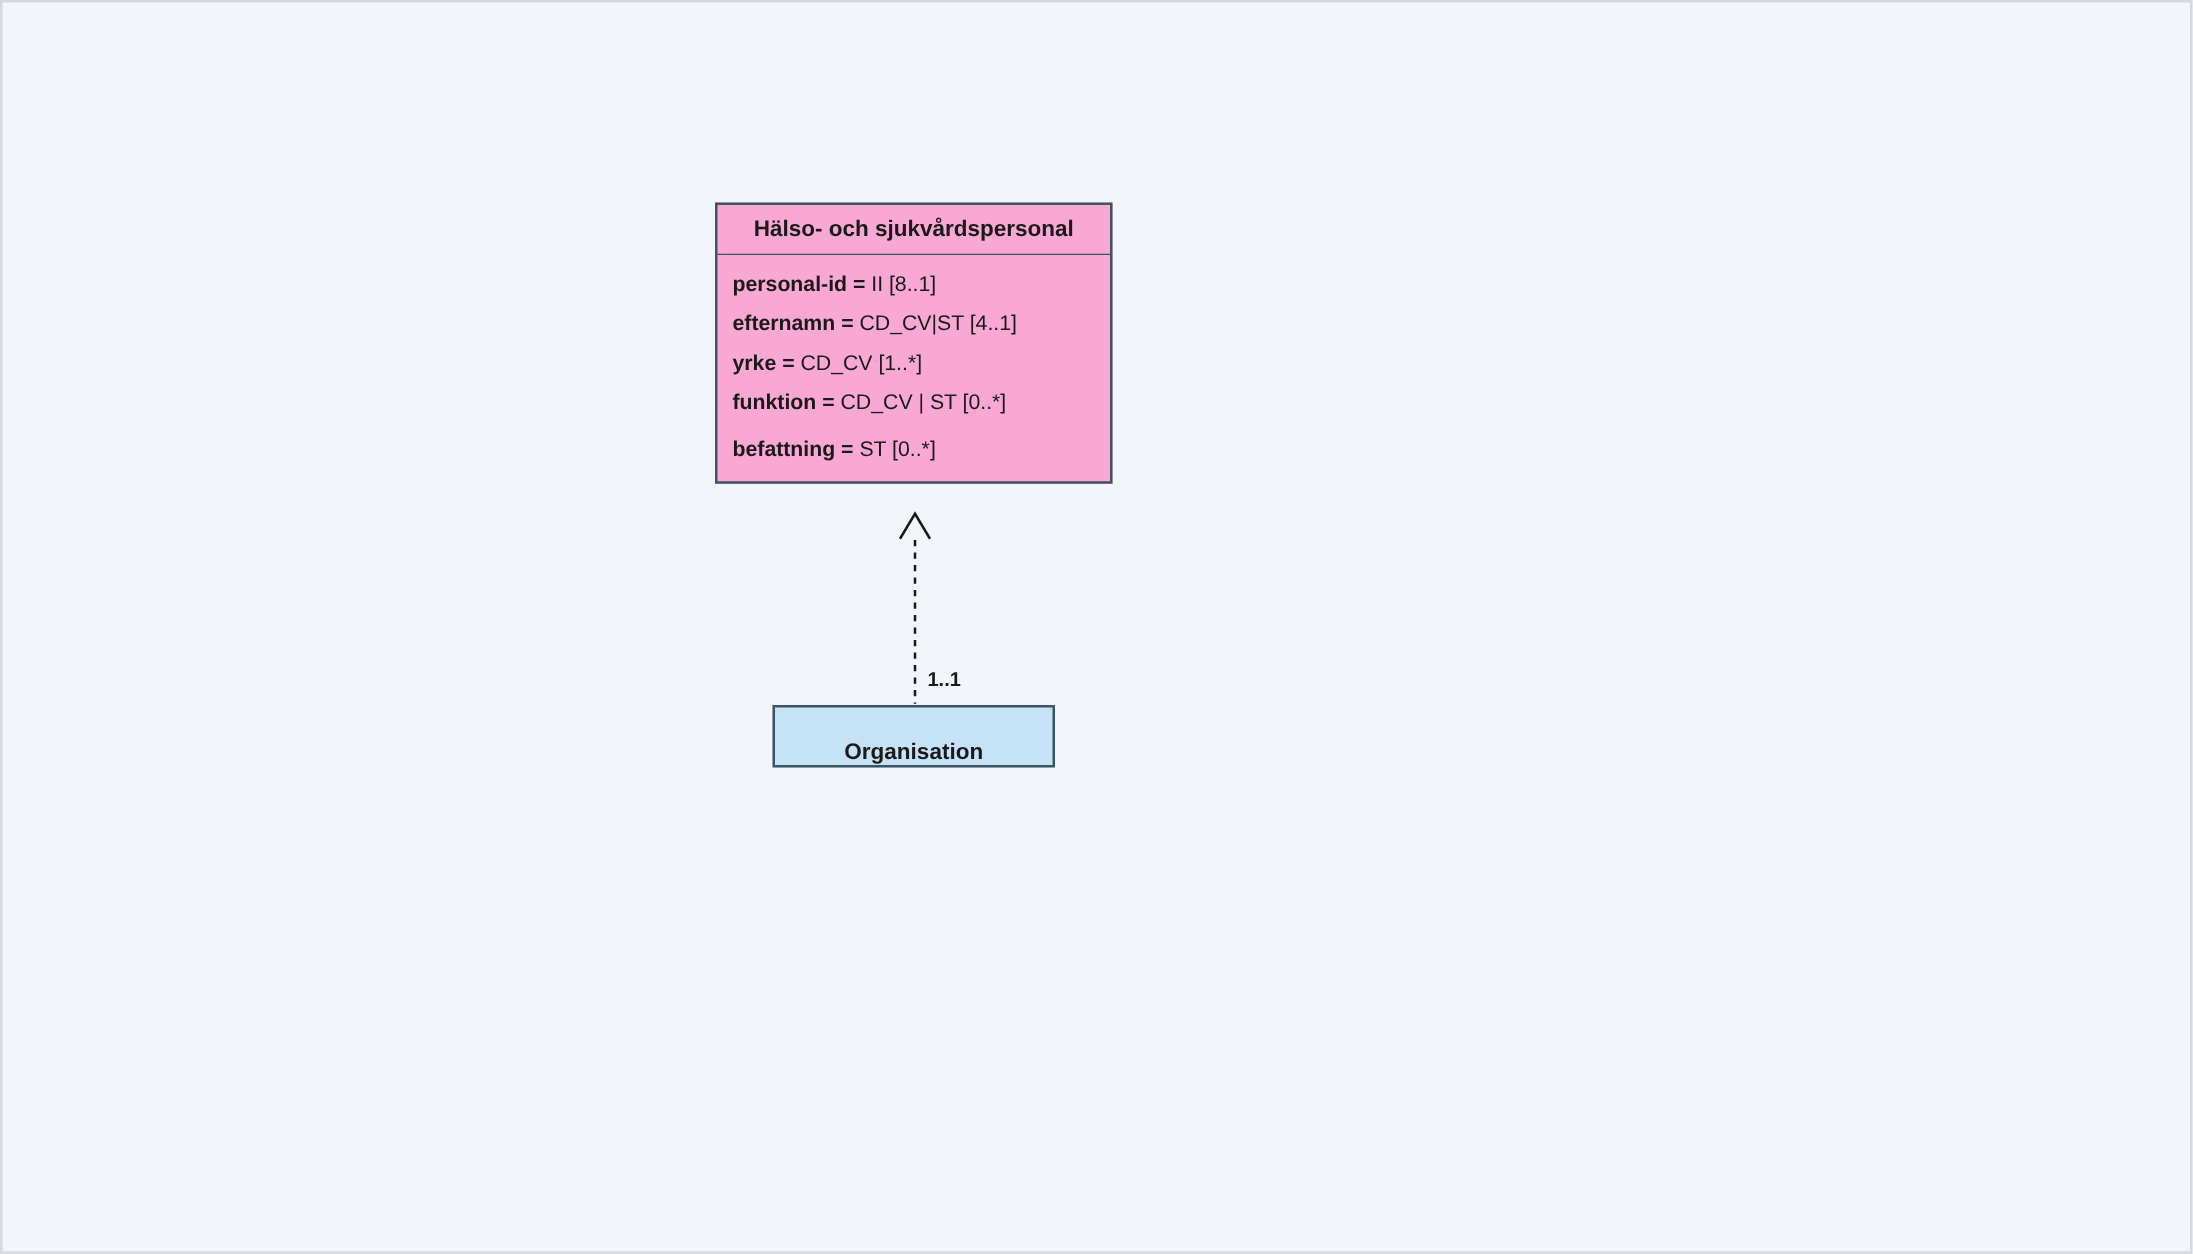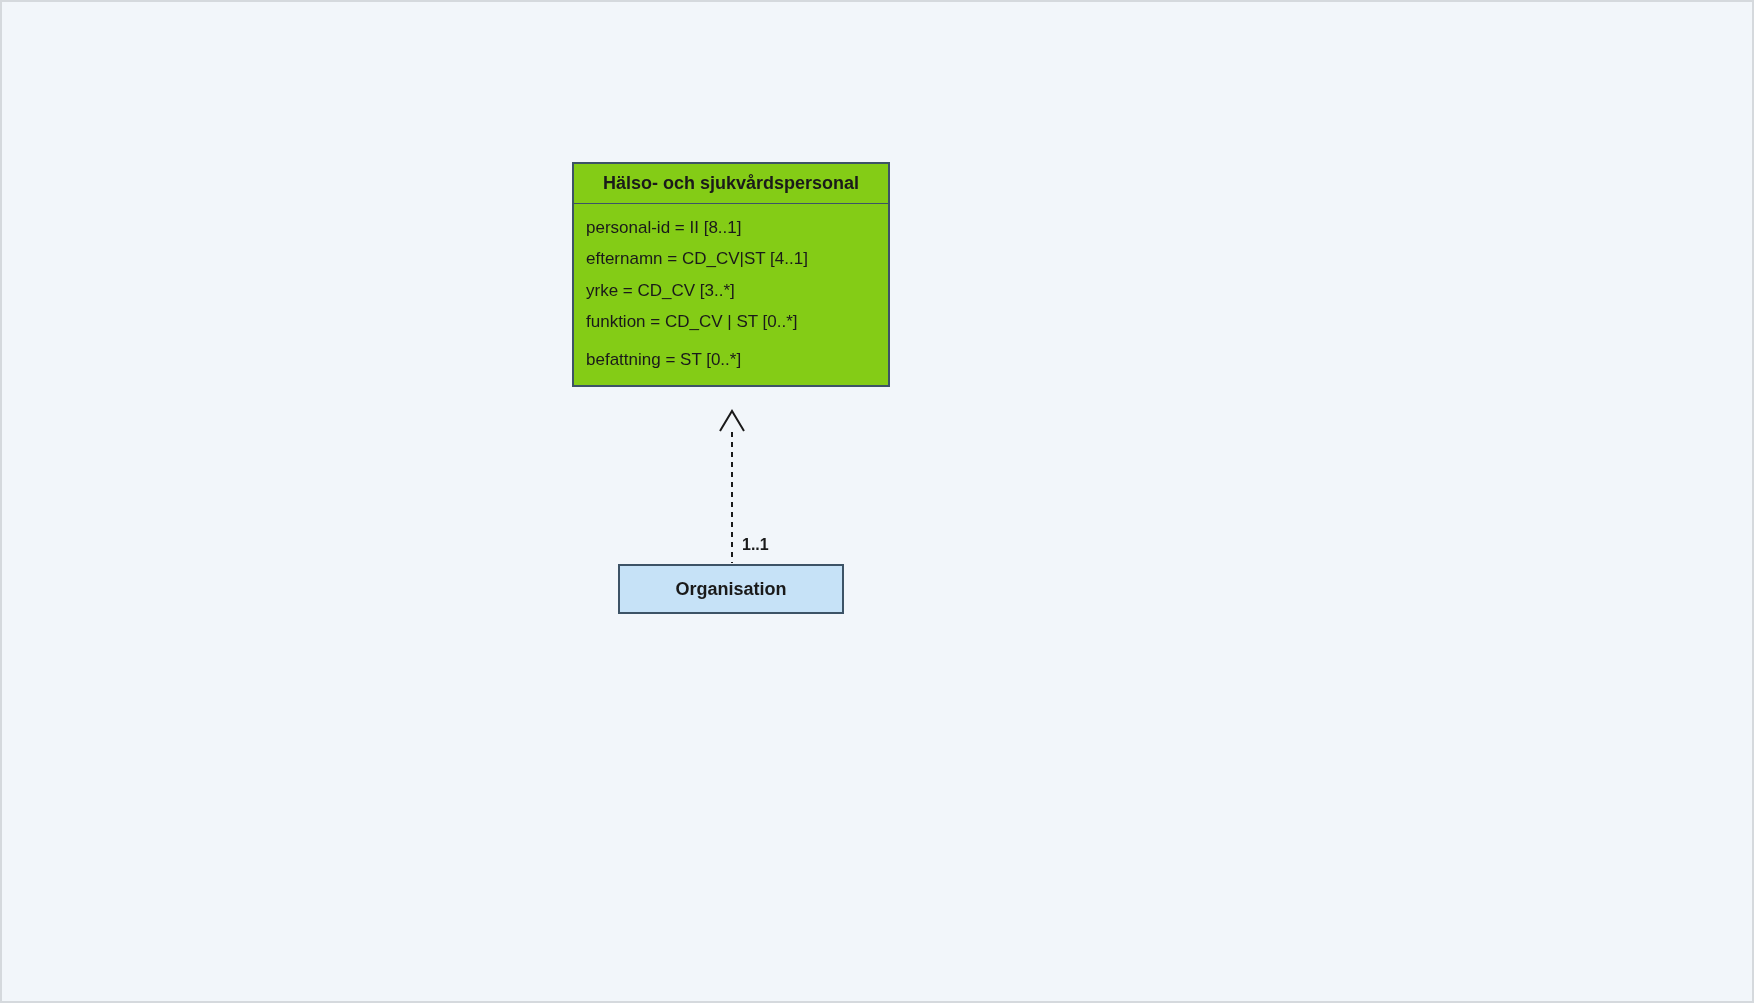--- a/index.html
+++ b/index.html
@@ -10,50 +10,50 @@
     body {
       width: 1754px;
       height: 1003px;
       background: #f2f6fa;
       border: 2px solid #d5d9dd;
       font-family: Arial, Helvetica, sans-serif;
       position: relative;
     }
     .uml-class {
       position: absolute;
-      background: #84cc16;
+      background: #f9a8d4;
       border: 2px solid #3d5366;
     }
     .uml-class-title {
       font-weight: bold;
       font-size: 18px;
       text-align: center;
       padding: 9px 10px;
       border-bottom: 1.5px solid #3d5366;
       color: #1a1a1a;
     }
     .uml-class-body {
       padding: 8px 12px 10px 12px;
     }
     .uml-attr {
       font-size: 17px;
       line-height: 1.85;
       color: #1a1a1a;
       white-space: nowrap;
     }
     .uml-attr .name {
-      font-weight: normal;
+      font-weight: bold;
       text-align: right;
     }
     .uml-simple-box {
       position: absolute;
       background: #c6e2f7;
       border: 2px solid #3d5366;
       display: flex;
-      align-items: center;
+      align-items: flex-end;
       justify-content: center;
       font-weight: bold;
       font-size: 18px;
       color: #1a1a1a;
     }
     .connector {
       position: absolute;
       pointer-events: none;
     }
     .mult-label {
@@ -64,21 +64,21 @@
     }
   </style>
 </head>
 <body>
 
 <div class="uml-class" style="left:570px; top:160px; width:318px;">
   <div class="uml-class-title">Hälso- och sjukvårdspersonal</div>
   <div class="uml-class-body">
     <div class="uml-attr"><span class="name">personal-id  =</span><span> II [8..1]</span></div>
     <div class="uml-attr"><span class="name">efternamn = </span><span> CD_CV|ST [4..1]</span></div>
-    <div class="uml-attr"><span class="name">yrke =</span><span> CD_CV [3..*]</span></div>
+    <div class="uml-attr"><span class="name">yrke =</span><span> CD_CV [1..*]</span></div>
     <div class="uml-attr"><span class="name">funktion = </span><span> CD_CV | ST [0..*]</span></div>
     <div class="uml-attr" style="margin-top:6px;"><span class="name">befattning =</span><span> ST [0..*]</span></div>
   </div>
 </div>
 
 <div class="uml-simple-box" style="left:616px; top:562px; width:226px; height:50px;">
   <span>Organisation</span>
 </div>
 
 <svg class="connector" style="left:700px; top:405px; width:60px; height:160px;">

